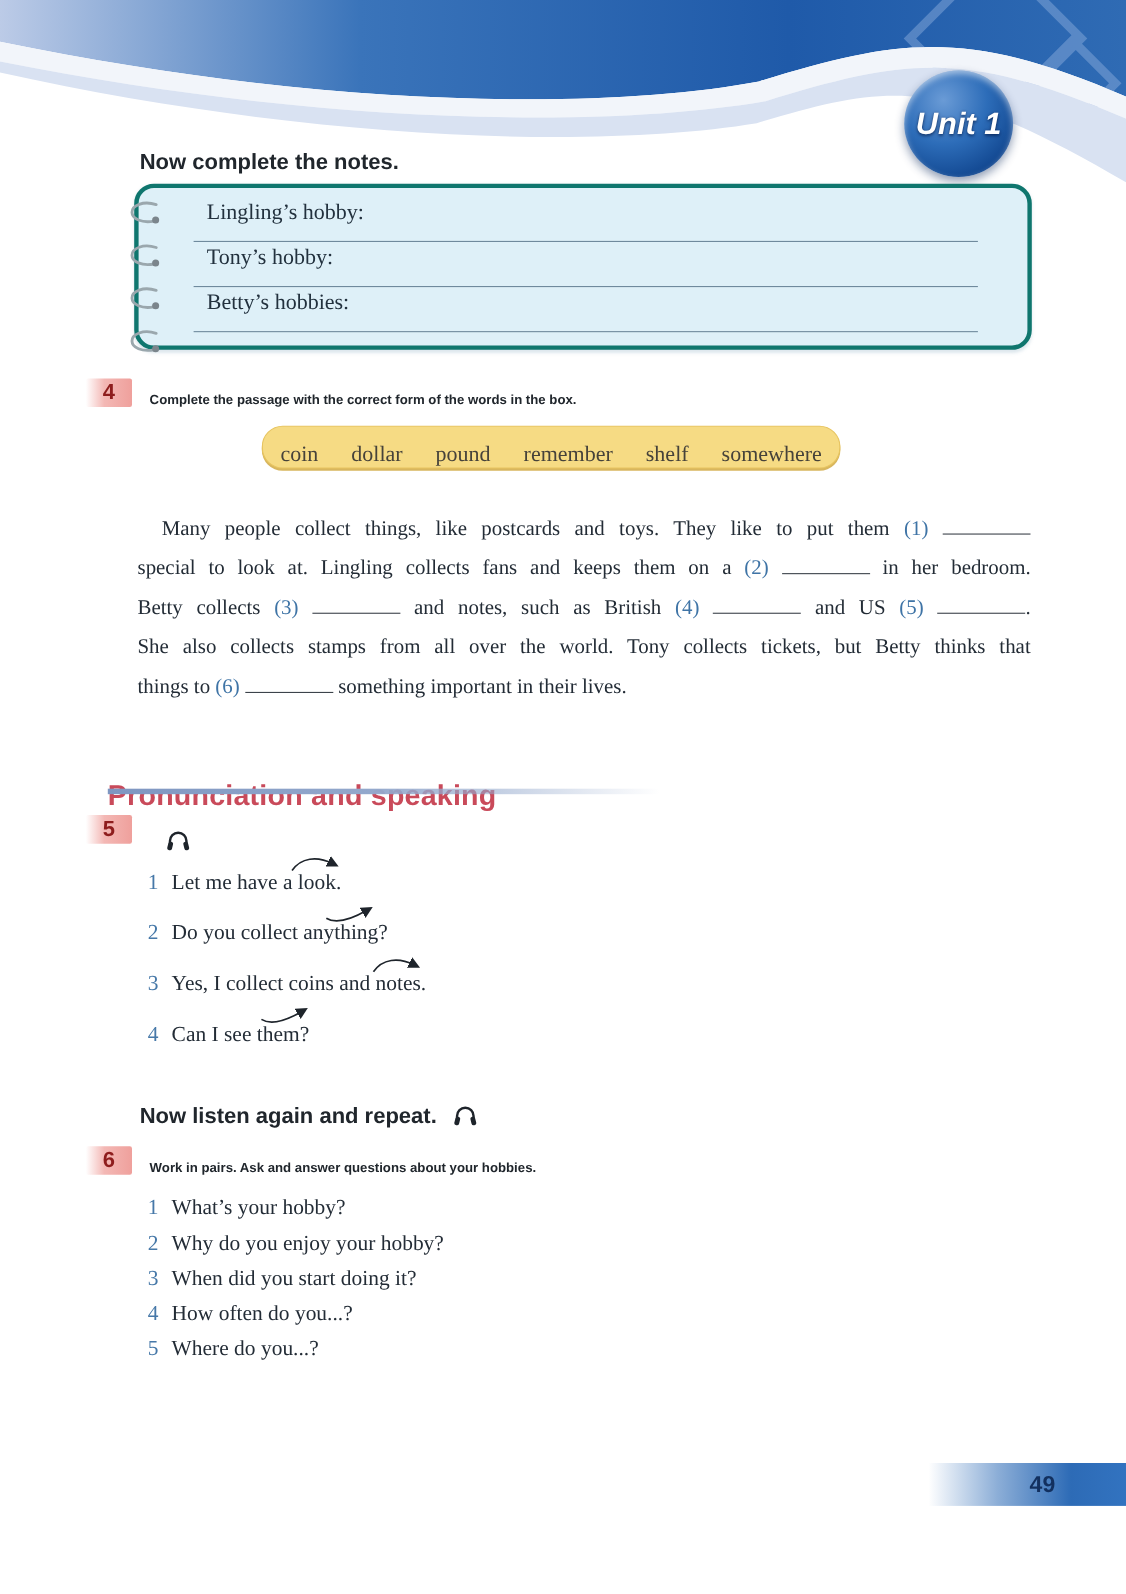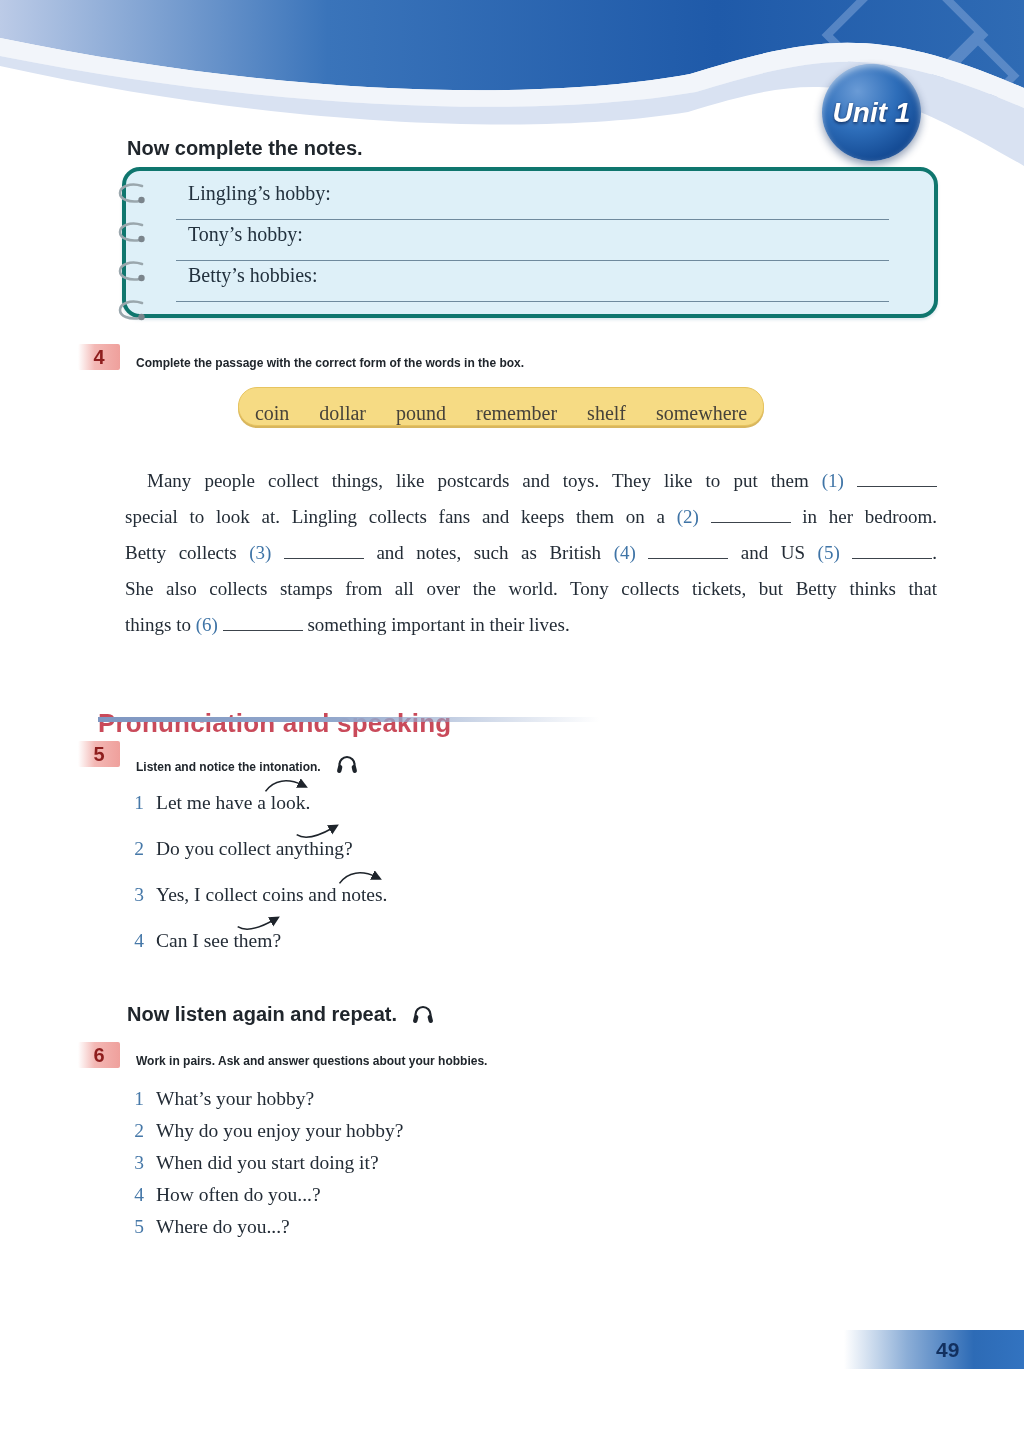--- a/index.html
+++ b/index.html
@@ -160,21 +160,21 @@
       <div class="p-line">Betty collects <span class="marker">(3)</span> <span class="blank"></span> and notes, such as British <span class="marker">(4)</span> <span class="blank"></span> and US <span class="marker">(5)</span> <span class="blank"></span>.</div>
       <div class="p-line">She also collects stamps from all over the world. Tony collects tickets, but Betty thinks that</div>
       <div class="p-line last">things to <span class="marker">(6)</span> <span class="blank"></span> something important in their lives.</div>
     </div>
 
   <h2 class="pron-heading h-sans">Pronunciation and speaking</h2>
   <div class="pron-underline"></div>
 
   <span class="ex-badge" style="top:741px;">5</span>
   <h3 class="ex-title h-sans" style="top:741px;">
-    <span>Listen and notice the intonation.</span><svg class="hp" viewBox="0 0 24 22">
+    <svg class="hp" viewBox="0 0 24 22">
         <path d="M4.5,15 L4.5,11.5 A7.5,7.5 0 0 1 19.5,11.5 L19.5,15" fill="none" stroke="#1e242b" stroke-width="2.2"></path>
         <rect x="2.5" y="12" width="4.4" height="8" rx="2.2" fill="#1e242b" transform="rotate(14 4.7 16)"></rect>
         <rect x="17.1" y="12" width="4.4" height="8" rx="2.2" fill="#1e242b" transform="rotate(-14 19.3 16)"></rect>
       </svg>
   </h3>
   <div class="int-list" id="int-list">
       <div class="int-item">
         <span class="int-num">1</span>
         <span>Let me have a <span class="arrow-word">look<svg viewBox="0 0 56 20" class="int-arrow fall">
               <defs>

